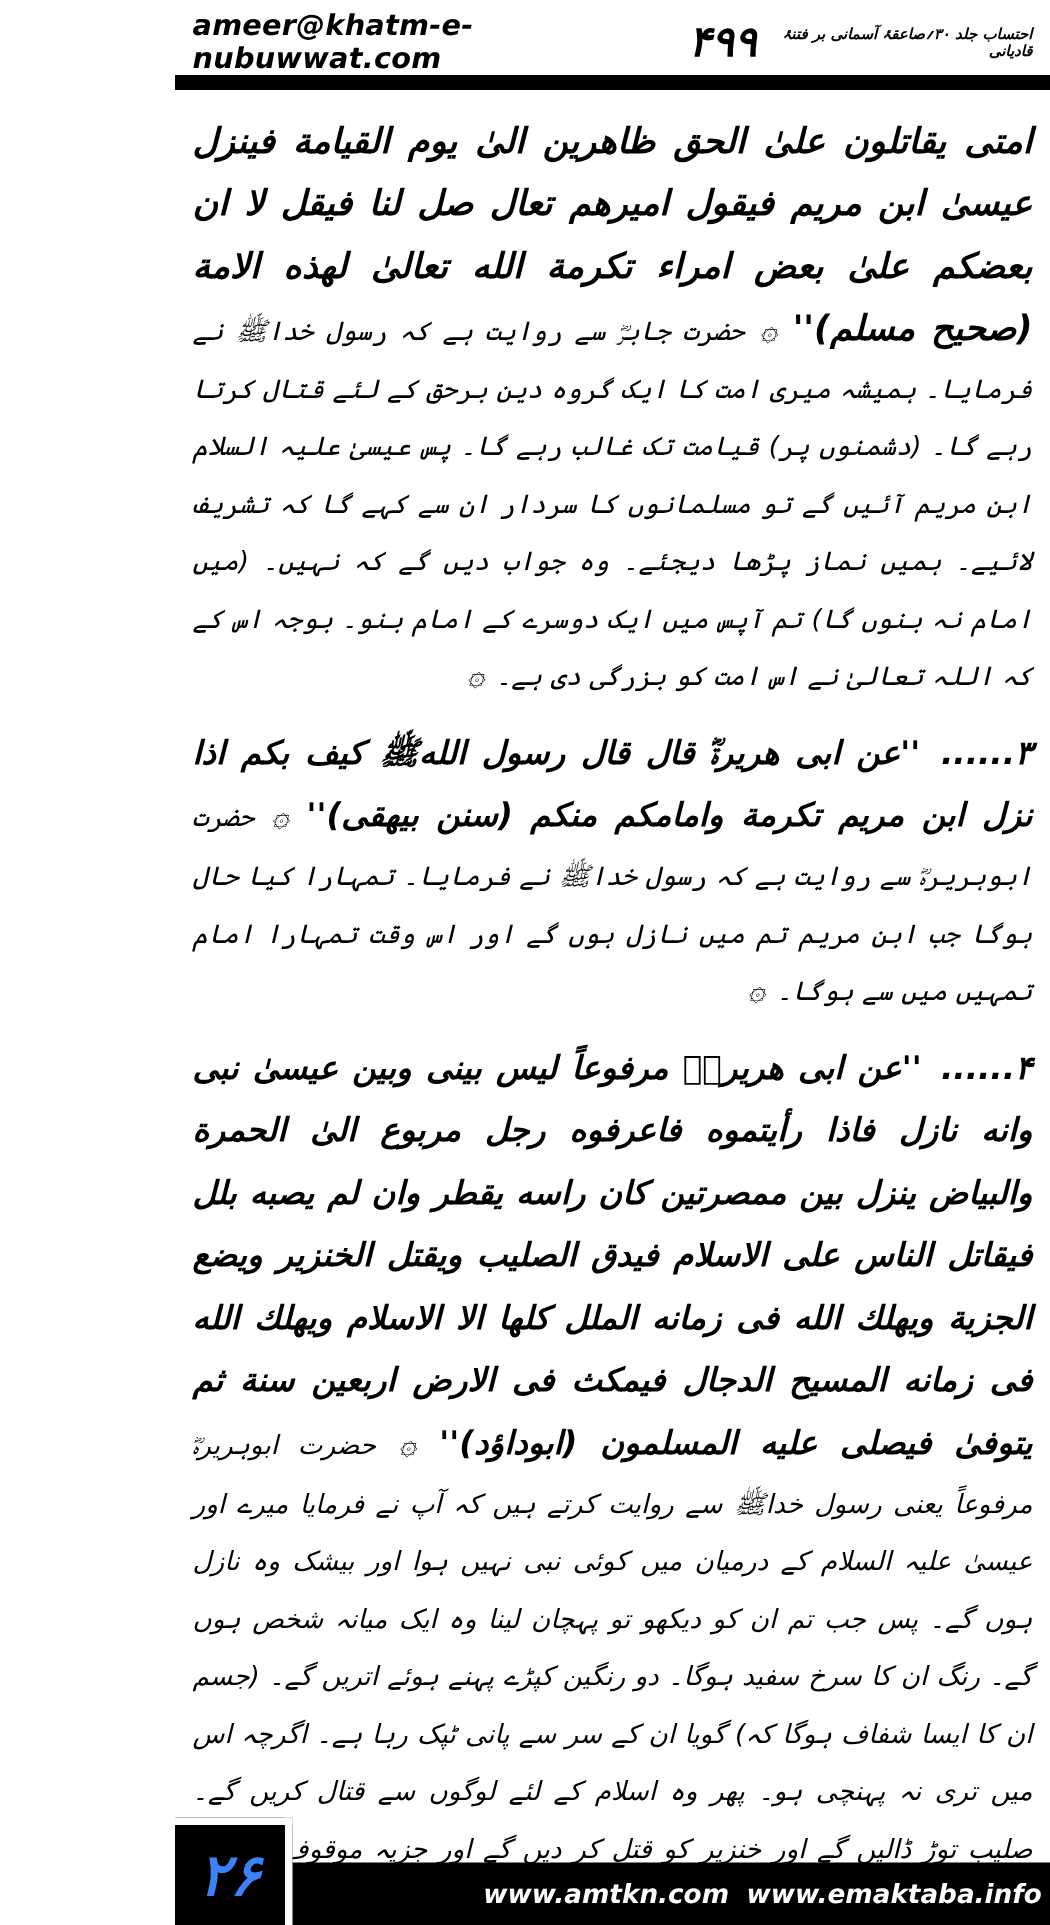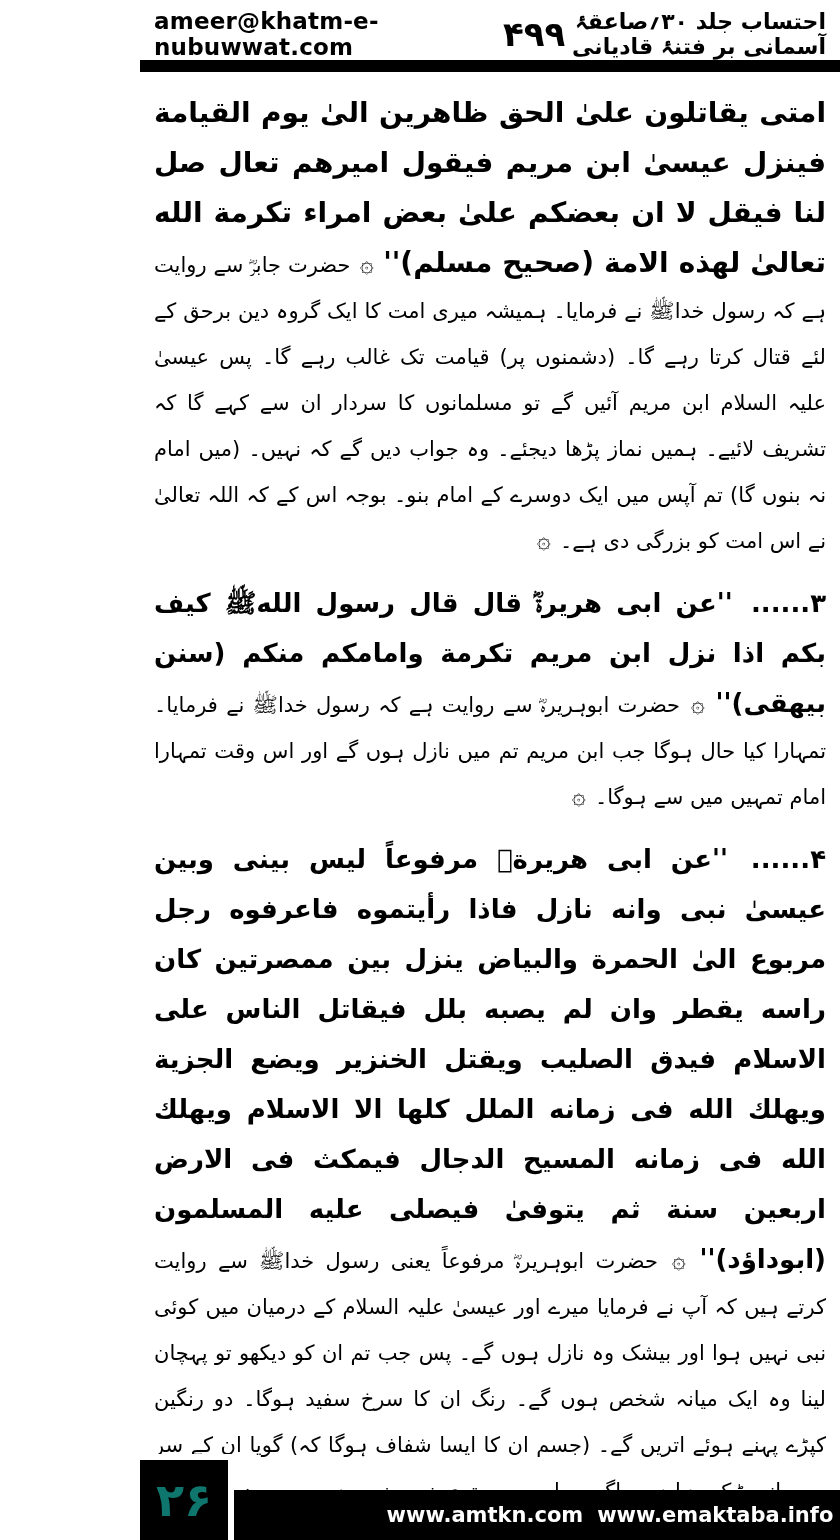--- a/index.html
+++ b/index.html
@@ -9,20 +9,21 @@
     font-family:"DejaVu Sans", sans-serif;
     color:#000;
     position:relative;
     overflow:hidden;
   }
   .page {
     width:700px; height:1540px;
     position:relative;
     background:#fff;
     overflow:hidden;
+    font-style:italic;
   }
   
   .header {
     direction:ltr;
     display:flex;
     align-items:center;
     justify-content:space-between;
     padding:12px 14px 4px 14px;
     height:60px;
   }
@@ -36,21 +37,21 @@
     align-items:center;
   }
   .header-pagenum {
     font-weight:bold;
     font-size:34px;
     line-height:1;
   }
   .header-title {
     direction:rtl;
     font-weight:bold;
-    font-size:22px;
+    font-size:12px;
     max-width:330px;
   }
   .top-rule {
     height:12px;
     background:#000;
     width:100%;
   }
   
   .body-text {
     direction:rtl;
@@ -111,21 +112,21 @@
     width:94px; height:86px;
     background:#000;
     border-top:6px solid #fff;
     border-right:6px solid #fff;
     display:flex;
     align-items:center;
     justify-content:center;
     z-index:2;
   }
   .page-num {
-    color:#0f766e;
+    color:#3b82f6;
     font-weight:bold;
     font-size:46px;
     line-height:1;
   }
 </style>
 </head>
 <body>
 
 <div class="page">
 

